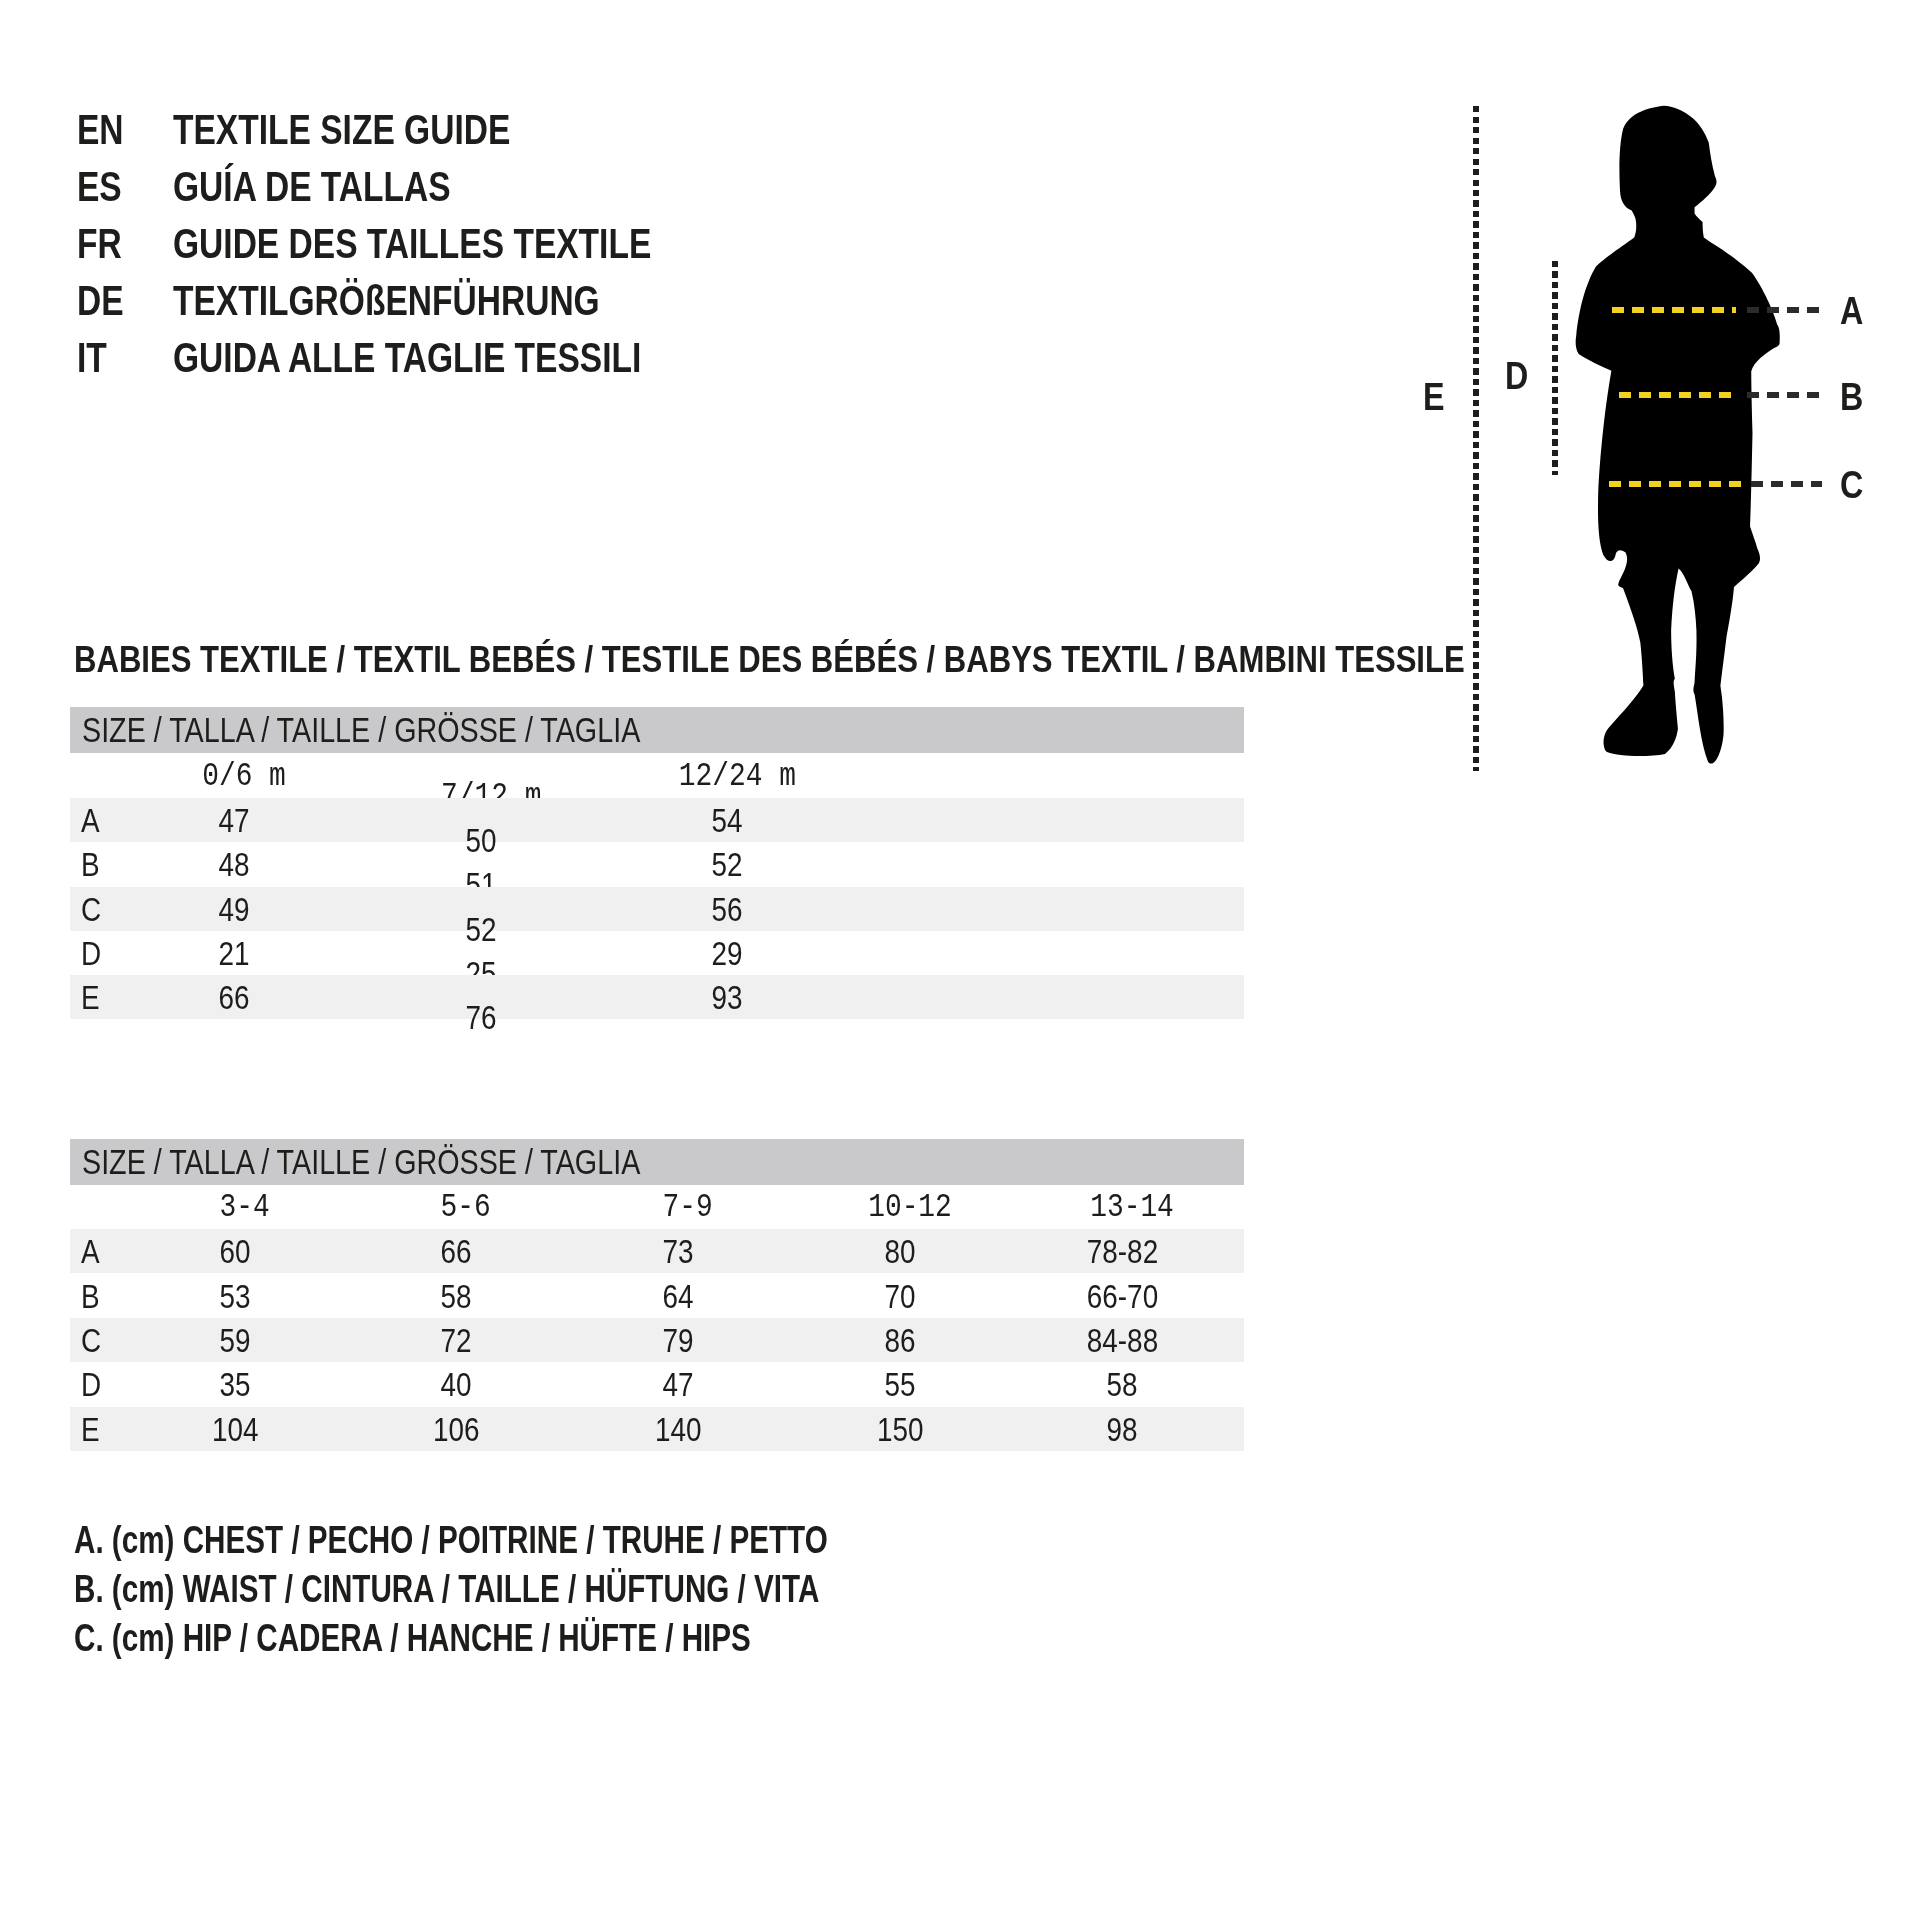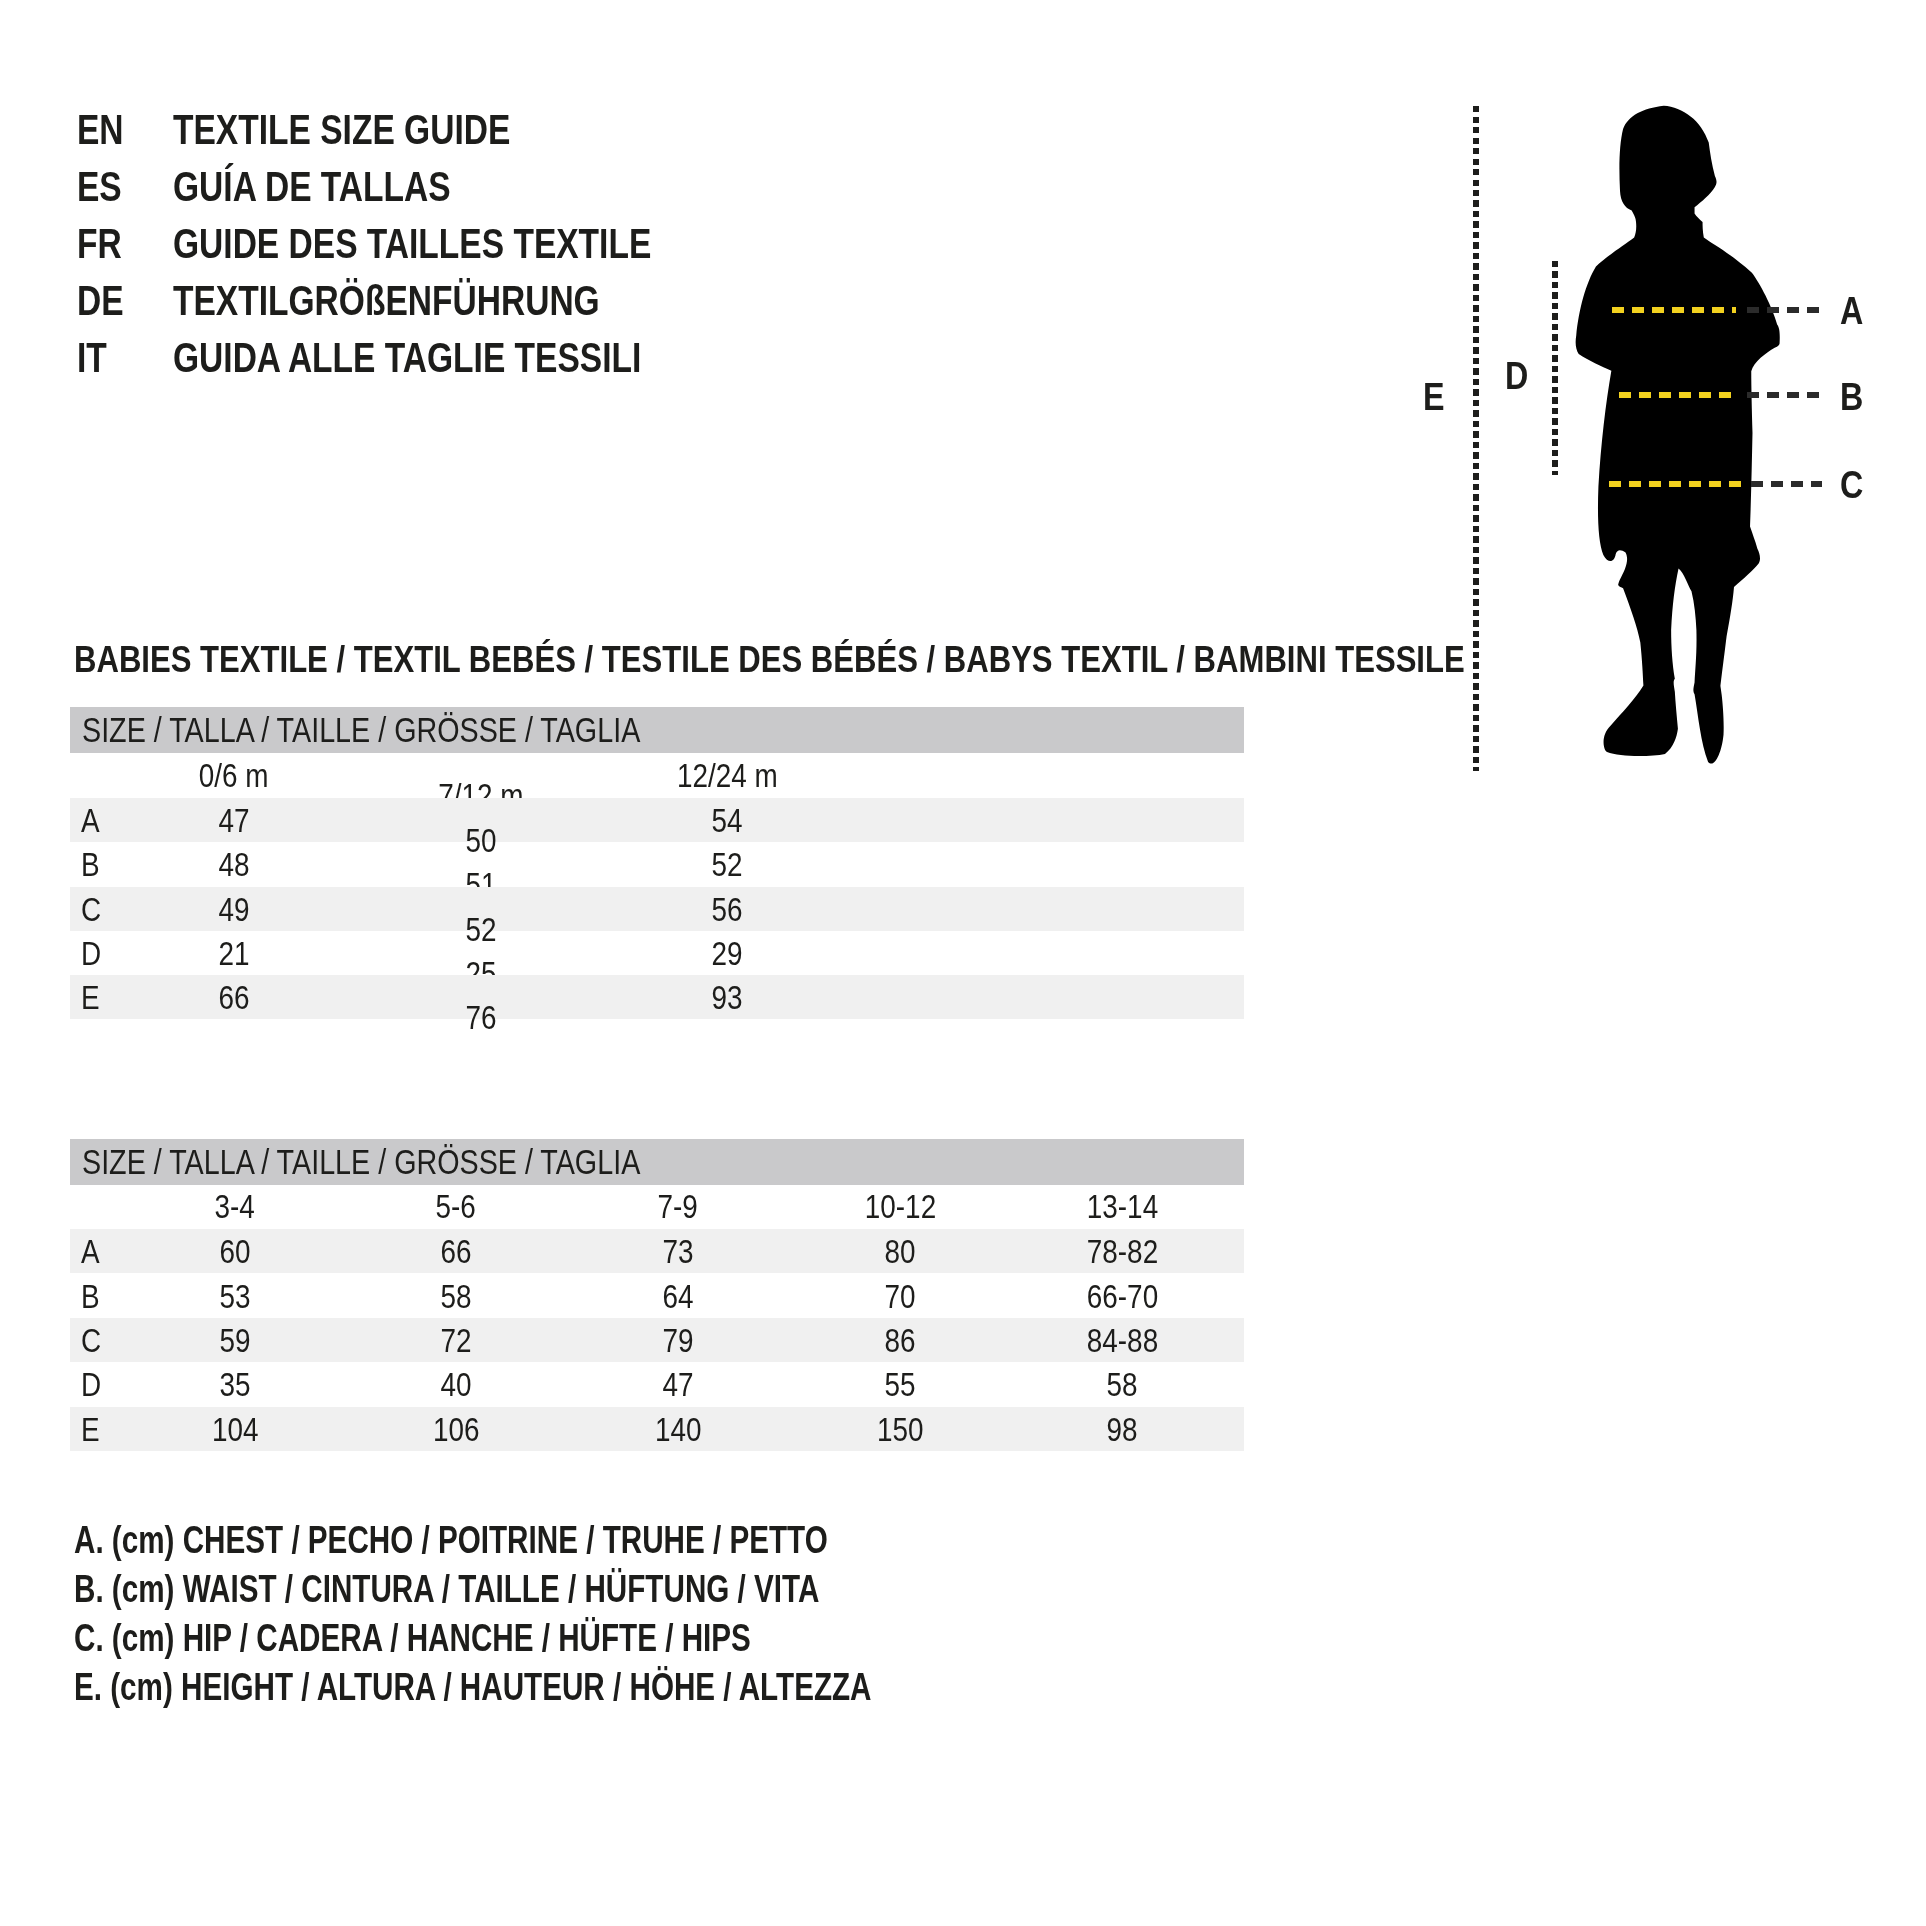--- a/index.html
+++ b/index.html
@@ -24,21 +24,21 @@
 
   
   .sec-heading{left:74px;font-size:37px;font-weight:700;line-height:38px;}
 
   
   .size-bar{left:70px;width:1174px;height:46px;background:#c9c9cb;display:flex;align-items:center;padding-left:12.3px;box-sizing:border-box;font-size:35px;font-weight:400;}
 
   
   .t-row{position:absolute;left:70px;width:1174px;height:44px;}
   .t-row.shaded{background:#f0f0f0;}
-  .t-head{position:absolute;left:70px;width:1174px;height:43px;}
+  .t-head{position:absolute;left:80px;width:1174px;height:43px;font-family:Liberation Mono, monospace;}
   .row-label{position:absolute;left:10.5px;top:0;height:100%;display:flex;align-items:center;font-size:34px;font-weight:400;}
   .cell{position:absolute;top:0;height:100%;display:flex;align-items:center;justify-content:center;font-size:34px;font-weight:400;}
   .bt0{left:41px;width:246px;} .bt1{left:288px;width:246px;margin-top:20px;} .bt2{left:534px;width:246px;}
   .ct0{left:54px;width:222px;} .ct1{left:275px;width:222px;} .ct2{left:497px;width:222px;} .ct3{left:719px;width:222px;} .ct4{left:941px;width:222px;}
 
   
   .legend{left:74px;top:1516px;}
   .legend-line{height:49px;display:flex;align-items:center;font-size:38px;font-weight:700;}
 
   
@@ -375,19 +375,16 @@
   <div class="abs legend">
     <div class="legend-line">
         <span class="cond78">A. (cm) CHEST / PECHO / POITRINE / TRUHE / PETTO</span>
       </div>
     <div class="legend-line">
         <span class="cond78">B. (cm) WAIST / CINTURA / TAILLE / HÜFTUNG / VITA</span>
       </div>
     <div class="legend-line">
         <span class="cond78">C. (cm) HIP / CADERA / HANCHE / HÜFTE / HIPS</span>
       </div>
-    <div class="legend-line">
-        <span class="cond78">E. (cm) HEIGHT / ALTURA / HAUTEUR / HÖHE / ALTEZZA</span>
-      </div>
   </div>
 
 </div>
 
 
 </body></html>

